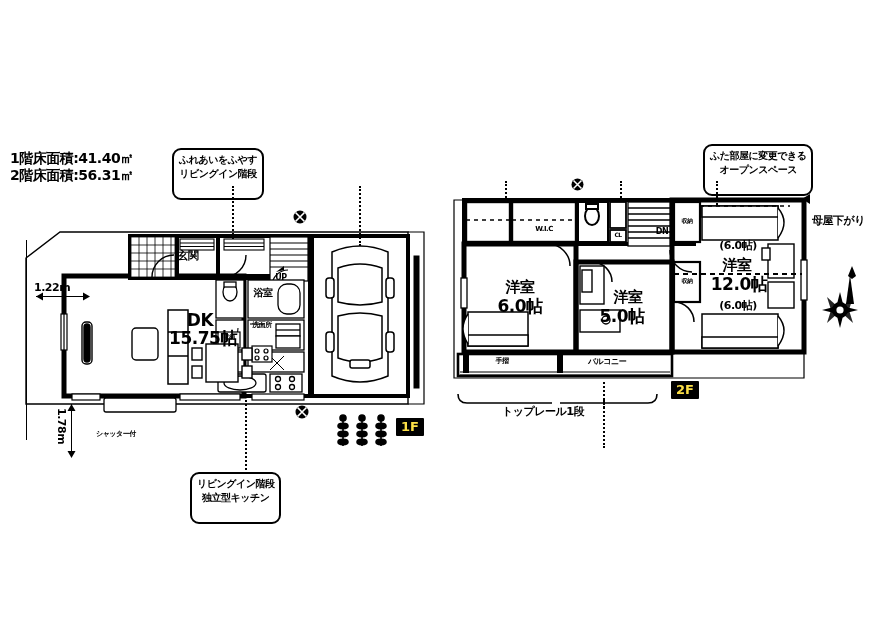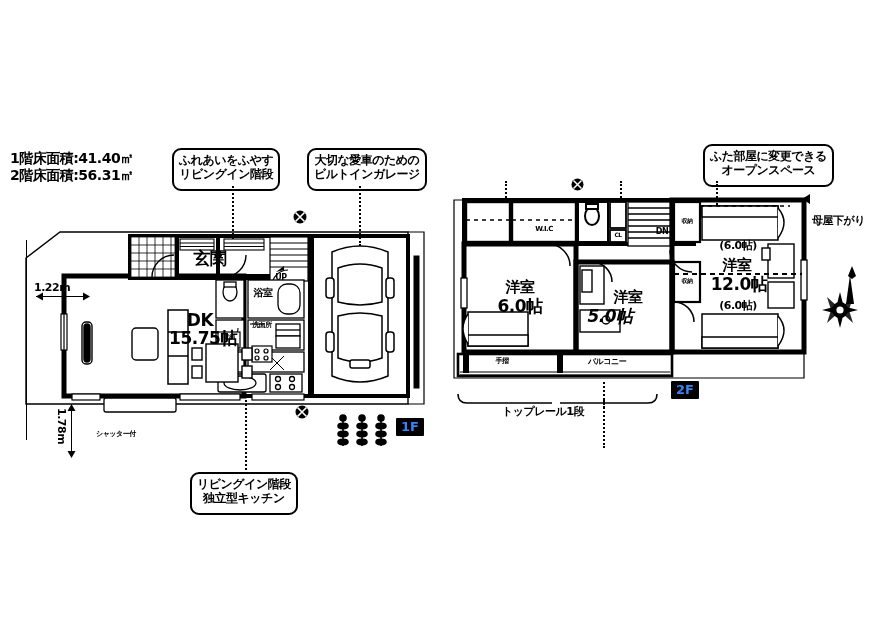--- a/index.html
+++ b/index.html
@@ -9,39 +9,39 @@
 
   .abs{position:absolute;}
 
   
   .area-block{left:10px;top:150px;line-height:17px;font-weight:bold;
               font-size:14px;letter-spacing:-0.5px;}
   .area-block div{white-space:nowrap;}
 
   
   .callout{border:2px solid #000;border-radius:9px;background:#fff;
-           padding:3px 5px 8px;font-weight:bold;font-size:12px;
+           padding:3px 5px 17px;font-weight:bold;font-size:10px;
            line-height:14px;text-align:center;letter-spacing:-0.5px;
            white-space:nowrap;}
   .callout div{white-space:nowrap;}
 
   
   .plan{position:absolute;}
 
   
   .rlabel{position:absolute;font-weight:bold;text-align:center;
           line-height:1.0;white-space:nowrap;letter-spacing:-0.5px;}
   .r-big{font-size:17px;}
   .r-mid{font-size:15px;}
   .r-small{font-size:9px;}
   .r-tiny{font-size:7px;}
   .r-num{font-size:17px;}
 
   
-  .badge{position:absolute;background:#000;color:#3b82f6;font-weight:bold;
+  .badge{position:absolute;background:#000;color:#fde047;font-weight:bold;
          font-size:13px;padding:2px 5px 3px;line-height:1;border-radius:1px;}
 
   
   .dim-h{position:absolute;height:0;border-top:1.5px solid #000;}
   .dim-v{position:absolute;width:0;border-left:1.5px solid #000;}
   .dim-txt{position:absolute;font-size:11px;font-weight:bold;letter-spacing:-0.5px;}
   .dim-txt.vert{writing-mode:vertical-rl;}
 
   .dot-v{position:absolute;width:0;border-left:2px dotted #000;}
   .dot-h{position:absolute;height:0;border-top:2px dotted #000;}
@@ -57,24 +57,20 @@
     <div>1階床面積:41.40㎡</div>
     <div>2階床面積:56.31㎡</div>
   </div>
 
   <div class="abs callout" style="left:172px;top:148px;">
     <div>ふれあいをふやす</div>
     <div>リビングイン階段</div>
   </div>
   <div class="abs dot-v" style="left:232px;top:186px;height:60px;"></div>
 
-  <div class="abs callout" style="left:307px;top:148px;">
-    <div>大切な愛車のための</div>
-    <div>ビルトインガレージ</div>
-  </div>
   <div class="abs dot-v" style="left:359px;top:186px;height:60px;"></div>
 
   <div class="abs dot-v" style="left:505px;top:181px;height:24px;"></div>
 
   <div class="abs dot-v" style="left:620px;top:181px;height:24px;"></div>
 
   <div class="abs callout" style="left:703px;top:144px;">
     <div>ふた部屋に変更できる</div>
     <div>オープンスペース</div>
   </div>
@@ -247,21 +243,21 @@
         <rect x="232" y="166" width="52" height="6"></rect>
       </g>
 
       <g stroke="#000" stroke-width="1.1" fill="none">
         <path d="M230,96 l14,0"></path>
       </g>
     </svg>
 
     <div class="rlabel r-big" style="left:150px;top:84px;width:60px;">DK</div>
     <div class="rlabel r-num" style="left:128px;top:102px;width:110px;">15.75帖</div>
-    <div class="rlabel r-small" style="left:170px;top:22px;width:40px;font-size:17px;">玄関</div>
+    <div class="rlabel r-small" style="left:148px;top:22px;width:40px;font-size:11px;">玄関</div>
     <div class="rlabel r-small" style="left:228px;top:60px;width:30px;font-size:10px;">浴室</div>
     <div class="rlabel r-tiny" style="left:228px;top:94px;width:28px;font-size:7px;">洗面所</div>
     <div class="rlabel r-tiny" style="left:198px;top:106px;width:22px;font-size:6px;">収納</div>
     <div class="rlabel r-tiny" style="left:251px;top:46px;width:20px;font-size:8px;font-weight:bold;">UP</div>
   </div>
 
   <div class="badge" style="left:396px;top:418px;">1F</div>
 
   <svg class="abs" style="left:334px;top:412px;" width="60" height="38">
     <g stroke="#000" stroke-width="1.6" fill="#000">
@@ -416,21 +412,21 @@
         <line x1="14" y1="34" x2="58" y2="34"></line>
         <line x1="60" y1="34" x2="124" y2="34"></line>
         <line x1="248" y1="20" x2="338" y2="20"></line>
       </g>
     </svg>
 
     <div class="rlabel r-mid" style="left:32px;top:94px;width:72px;">洋室</div>
     <div class="rlabel r-num" style="left:24px;top:112px;width:88px;">6.0帖</div>
 
     <div class="rlabel r-mid" style="left:140px;top:104px;width:72px;">洋室</div>
-    <div class="rlabel r-num" style="left:116px;top:122px;width:84px;font-style:italic;">5.0帖</div>
+    <div class="rlabel r-num" style="left:128px;top:122px;width:84px;">5.0帖</div>
 
     <div class="rlabel r-mid" style="left:248px;top:72px;width:74px;">洋室</div>
     <div class="rlabel r-num" style="left:238px;top:90px;width:98px;">12.0帖</div>
     <div class="rlabel" style="left:250px;top:54px;width:72px;font-size:11px;">(6.0帖)</div>
     <div class="rlabel" style="left:250px;top:114px;width:72px;font-size:11px;">(6.0帖)</div>
 
     <div class="rlabel r-tiny" style="left:72px;top:40px;width:40px;font-size:7px;">W.I.C</div>
     <div class="rlabel r-tiny" style="left:222px;top:32px;width:26px;font-size:6px;">収納</div>
     <div class="rlabel r-tiny" style="left:222px;top:92px;width:26px;font-size:6px;">収納</div>
     <div class="rlabel r-tiny" style="left:158px;top:46px;width:16px;font-size:6px;">CL</div>

